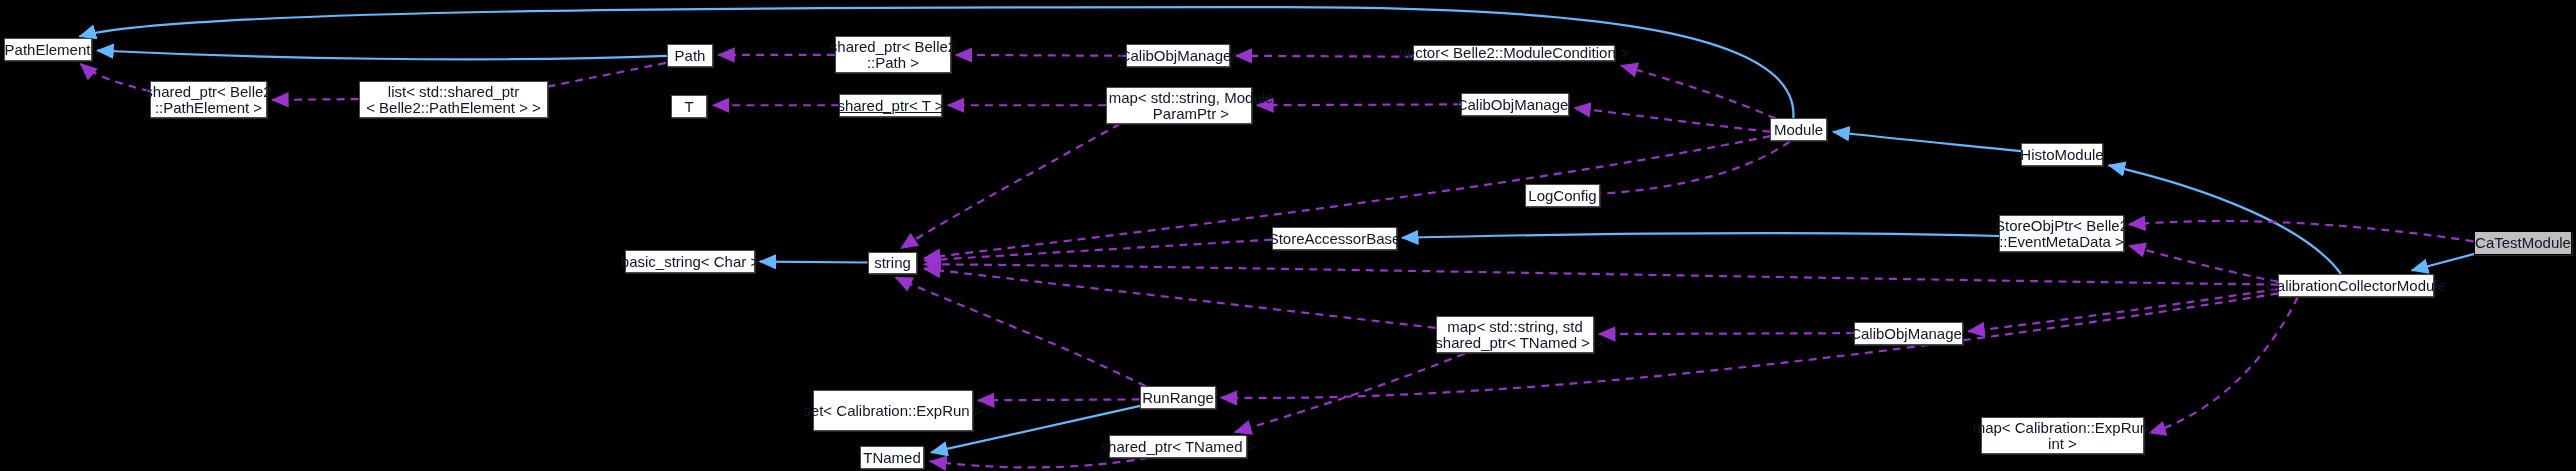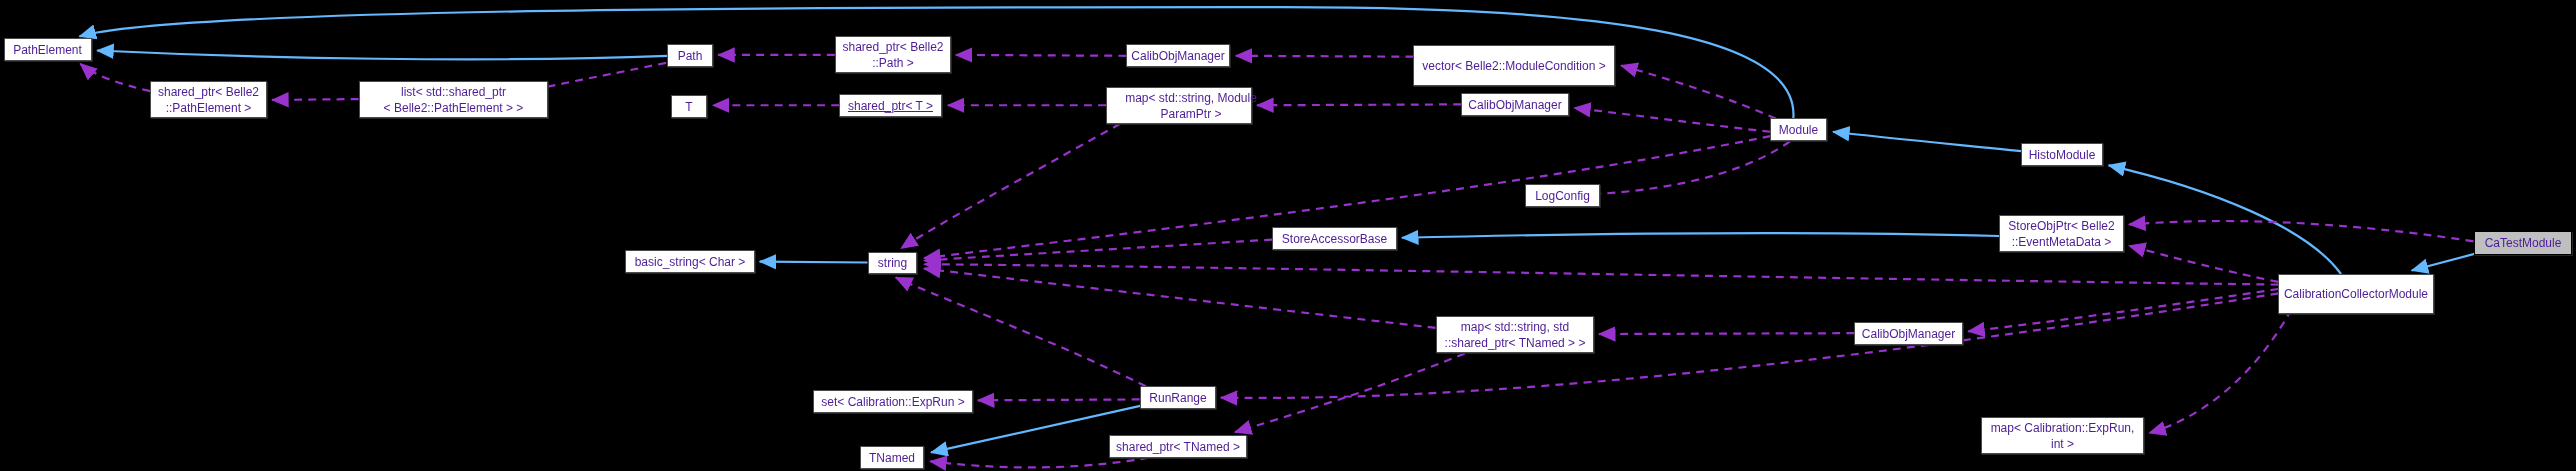--- a/index.html
+++ b/index.html
@@ -11,22 +11,22 @@
     overflow:hidden;
   }
   .edges{position:absolute;left:0;top:0;width:2576px;height:472px;}
   .node{
     position:absolute;
     display:flex;flex-direction:column;
     align-items:center;justify-content:center;
     background:#fff;
     border:0.9px solid #4a4a4a;
     box-shadow:0.9px 0.9px 0 #2a2a2a;
-    color:#4c1d95;
-    font-size:12px;
+    color:#0f172a;
+    font-size:15px;
     line-height:16px;
     white-space:nowrap;
     text-align:center;
     box-sizing:border-box;
     cursor:pointer;
   }
   .node.highlighted{
     background:#bfbfbf;
     border:0.9px solid #000;
   }
@@ -108,21 +108,21 @@
       <div class="node" style="left: 839px; top: 94px; width: 103px; height: 23px; text-decoration: underline;">
         <span>shared_ptr&lt; T &gt;</span>
       </div>
       <div class="node" style="left: 1126px; top: 44px; width: 104px; height: 23px;">
         <span>CalibObjManager</span>
       </div>
       <div class="node" style="left: 1106px; top: 87px; width: 146px; height: 37px; padding-left: 24px;">
         <span>map&lt; std::string, Module</span>
         <span>ParamPtr &gt;</span>
       </div>
-      <div class="node" style="left: 1413px; top: 45px; width: 202px; height: 41px;">
+      <div class="node" style="left: 1413px; top: 45px; width: 202px; height: 16px;">
         <span>vector&lt; Belle2::ModuleCondition &gt;</span>
       </div>
       <div class="node" style="left: 1461px; top: 93px; width: 108px; height: 23px;">
         <span>CalibObjManager</span>
       </div>
       <div class="node" style="left: 1477px; top: 184px; width: 75px; height: 23px; margin-left: 48px;">
         <span>LogConfig</span>
       </div>
       <div class="node" style="left: 1770px; top: 118px; width: 57px; height: 23px;">
         <span>Module</span>
@@ -139,31 +139,31 @@
       </div>
       <div class="node highlighted" style="left: 2474px; top: 231px; width: 98px; height: 24px;">
         <span>CaTestModule</span>
       </div>
       <div class="node" style="left: 625px; top: 250px; width: 130px; height: 23px;">
         <span>basic_string&lt; Char &gt;</span>
       </div>
       <div class="node" style="left: 868px; top: 252px; width: 49px; height: 22px;">
         <span>string</span>
       </div>
-      <div class="node" style="left: 2278px; top: 274px; width: 156px; height: 40px;">
+      <div class="node" style="left: 2278px; top: 274px; width: 156px; height: 23px;">
         <span>CalibrationCollectorModule</span>
       </div>
       <div class="node" style="left: 1436px; top: 316px; width: 158px; height: 37px;">
         <span>map&lt; std::string, std</span>
         <span>::shared_ptr&lt; TNamed &gt; &gt;</span>
       </div>
       <div class="node" style="left: 1854px; top: 322px; width: 109px; height: 23px;">
         <span>CalibObjManager</span>
       </div>
-      <div class="node" style="left: 813px; top: 390px; width: 160px; height: 23px;">
+      <div class="node" style="left: 813px; top: 390px; width: 160px; height: 41px;">
         <span>set&lt; Calibration::ExpRun &gt;</span>
       </div>
       <div class="node" style="left: 1140px; top: 386px; width: 76px; height: 23px;">
         <span>RunRange</span>
       </div>
       <div class="node" style="left: 1981px; top: 417px; width: 163px; height: 37px; text-align: right;">
         <span>map&lt; Calibration::ExpRun,</span>
         <span>int &gt;</span>
       </div>
       <div class="node" style="left: 860px; top: 446px; width: 64px; height: 23px;">

